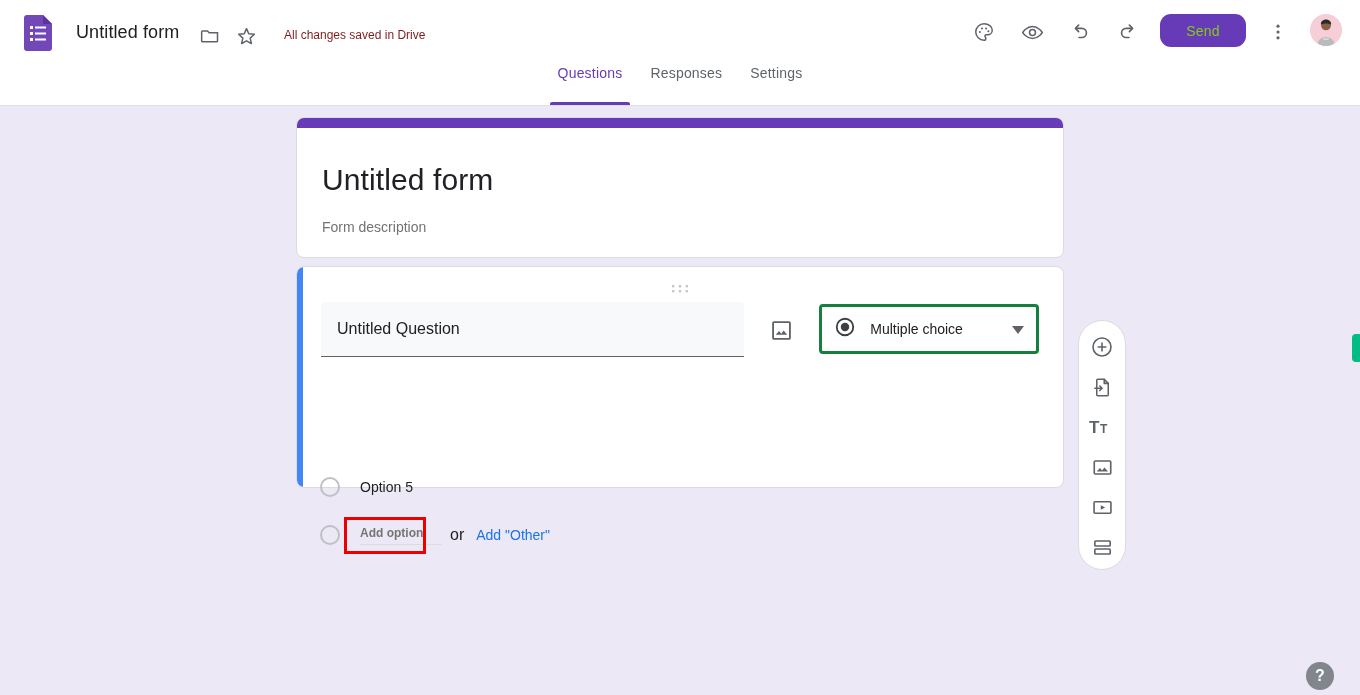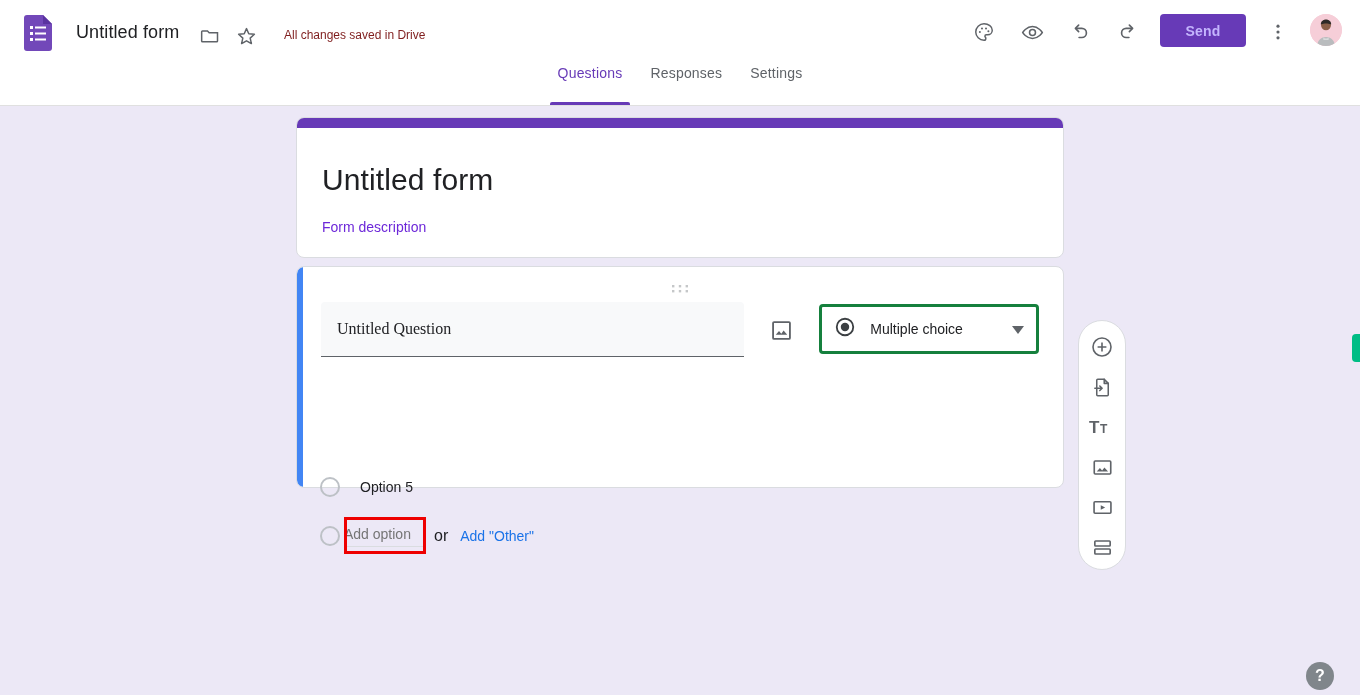--- a/index.html
+++ b/index.html
@@ -37,24 +37,24 @@
     position: absolute; top: 16px; width: 32px; height: 32px;
     display: flex; align-items: center; justify-content: center;
     border-radius: 50%; cursor: pointer;
   }
   .icon-theme   { left: 968px; }
   .icon-preview { left: 1016px; }
   .icon-undo    { left: 1064px; }
   .icon-redo    { left: 1112px; }
   .send-btn {
     position: absolute; left: 1160px; top: 14px;
-    width: 86px; height: 33px; border-radius: 4px;
-    background: #673ab7; color: #c4b5fd; border: 0;
+    width: 86px; height: 33px; border-radius: 11px;
+    background: #673ab7; color: #84cc16; border: 0;
     font-family: "Liberation Sans", sans-serif;
-    font-size: 14px; font-weight: bold; letter-spacing: .2px;
+    font-size: 14px; font-weight: normal; letter-spacing: .2px;
     cursor: pointer;
   }
   .icon-more-top { left: 1262px; }
   .avatar {
     position: absolute; left: 1310px; top: 14px;
     width: 32px; height: 32px; border-radius: 50%;
     overflow: hidden; cursor: pointer; background: #f7cfd8;
   }
 
   
@@ -85,21 +85,21 @@
     background: #ffffff; border-radius: 8px;
     border: 1px solid #dadce0;
     overflow: hidden;
   }
   .header-stripe { height: 10px; background: #673ab7; width: 100%; }
   .form-title {
     margin: 35px 0 0 25px; font-size: 30px; color: #202124;
     font-weight: normal; letter-spacing: .1px;
   }
   .form-desc {
-    margin: 22px 0 0 25px; font-size: 14px; color: #6d28d9;
+    margin: 22px 0 0 25px; font-size: 14px; color: #737373;
   }
 
   
   .question-card {
     position: absolute; left: 296px; top: 160px; width: 768px; height: 222px;
     background: #ffffff; border-radius: 8px; border: 1px solid #dadce0;
     overflow: hidden;
   }
   .q-accent {
     position: absolute; left: 0; top: 0; width: 6px; height: 100%;
@@ -110,21 +110,21 @@
     width: 20px; height: 10px; cursor: grab;
   }
   .q-row {
     position: absolute; left: 24px; top: 35px; right: 24px; height: 56px;
     display: flex; align-items: flex-start;
   }
   .q-title-input {
     width: 432px; height: 55px; background: #f8f9fa;
     border: 0; border-bottom: 1px solid #5f6368;
     border-radius: 4px 4px 0 0;
-    font-family: Liberation Serif, serif;
+    font-family: Liberation Sans, sans-serif;
     font-size: 16px; color: #202124; padding: 0 16px;
     outline: none;
   }
   .q-img-btn {
     width: 40px; height: 40px; margin: 8px 0 0 18px;
     display: flex; align-items: center; justify-content: center;
     border-radius: 50%; cursor: pointer; background: transparent;
     border: 0;
   }
   .type-select {
@@ -139,24 +139,24 @@
     position: absolute; left: 320px; display: flex; align-items: center;
   }
   .opt-row.one { top: 371px; }
   .opt-row.add { top: 418px; }
   .radio-ring {
     width: 20px; height: 20px; border-radius: 50%;
     border: 2px solid #bdc1c6; flex: none;
   }
   .opt-text { font-size: 14px; color: #202124; margin-left: 20px; }
   .add-opt-input {
-    margin-left: 4px; width: 82px; border: 0;
+    margin-left: 20px; width: 82px; border: 0;
     border-bottom: 1px solid #dadce0; background: transparent;
-    font-family: "Liberation Sans", sans-serif; font-size: 14px;
-    color: #80868b; outline: none; padding: 2px 0 4px;
+    font-family: "Liberation Sans", sans-serif; font-size: 12px;
+    color: #80868b; outline: none; padding: 2px 0 4px; font-weight: bold;
   }
   .or-text { font-size: 16px; color: #202124; margin-left: 8px; }
   .add-other {
     font-size: 14px; color: #1a73e8; margin-left: 12px;
     cursor: pointer; white-space: nowrap;
   }
   .redbox {
     position: absolute; left: 344px; top: 411px;
     width: 82px; height: 37px;
     border: 3px solid #ee0000; pointer-events: none;

